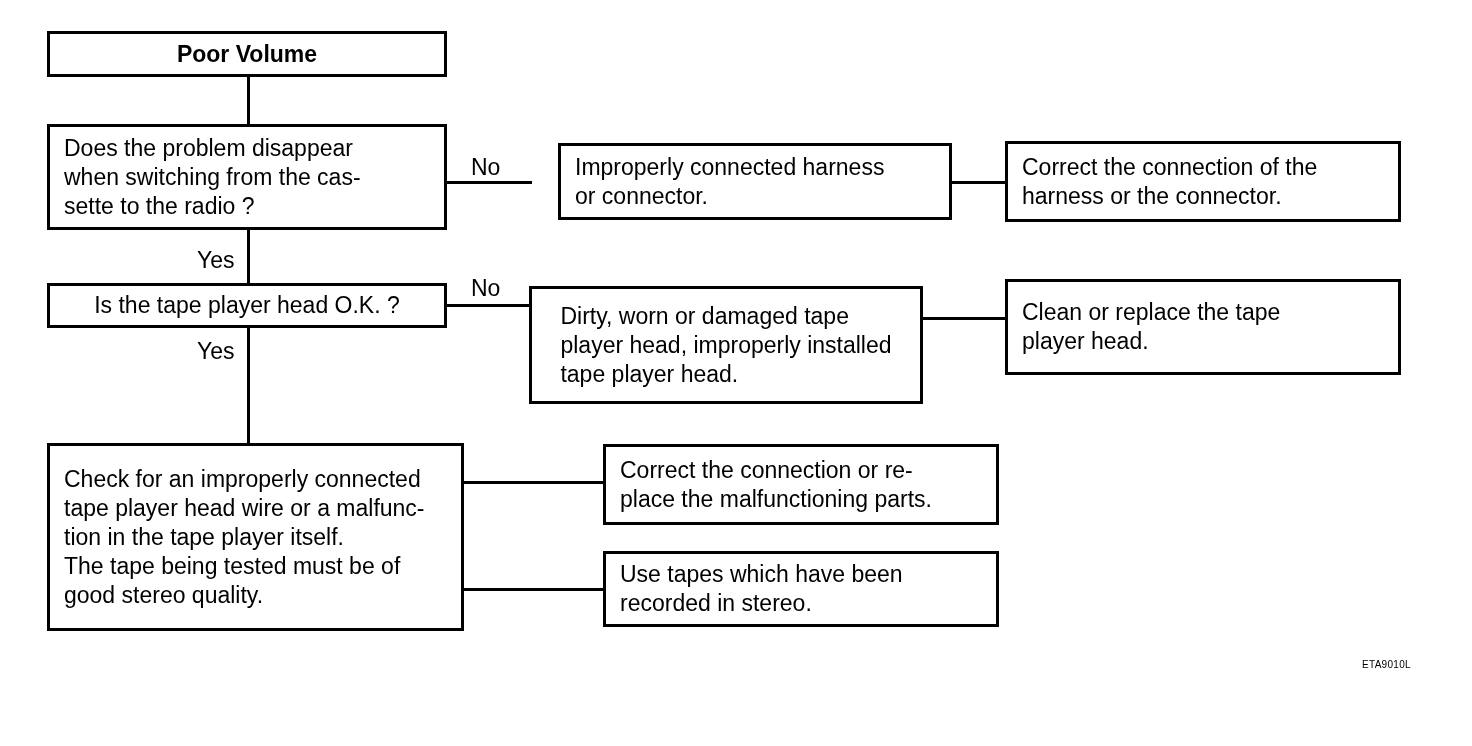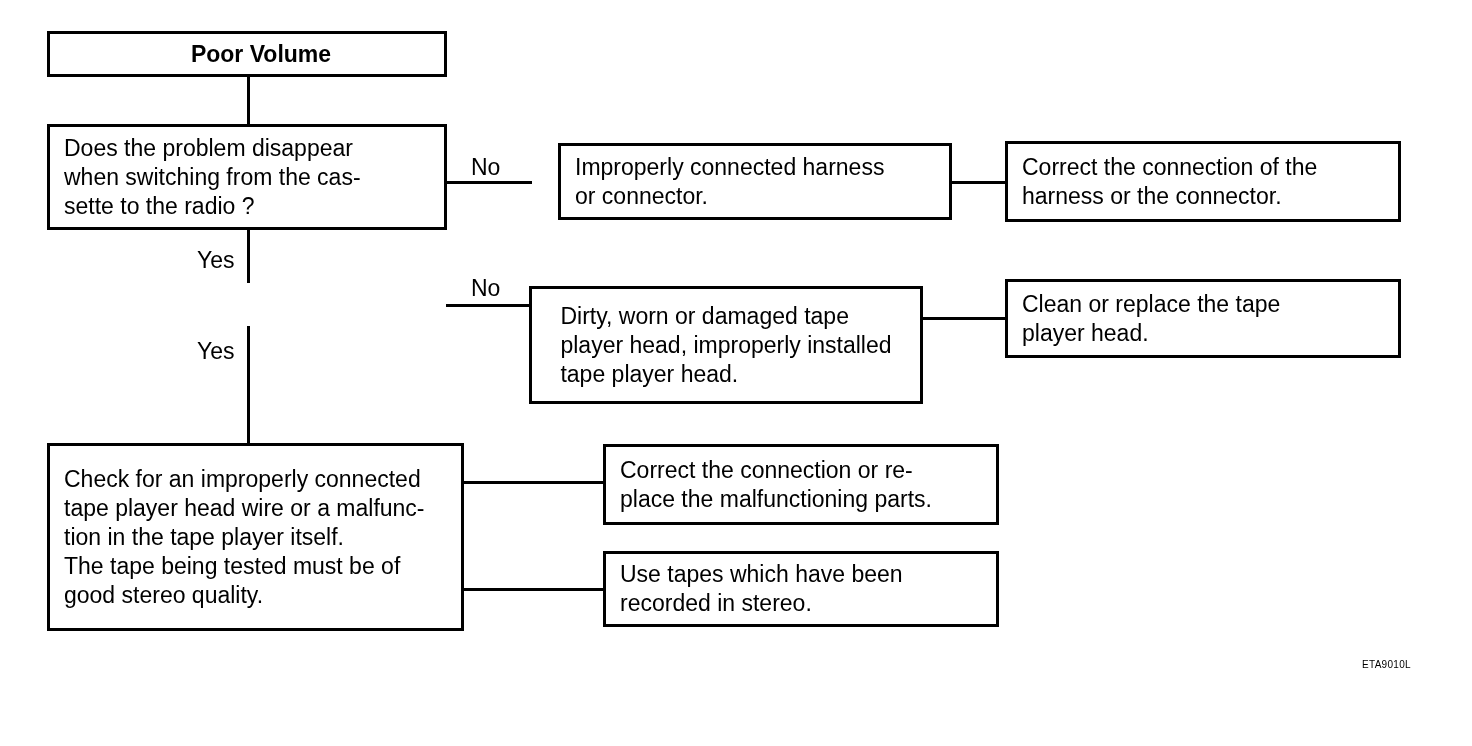--- a/index.html
+++ b/index.html
@@ -26,21 +26,21 @@
     display: flex;
     flex-direction: column;
     justify-content: center;
     z-index: 3;
   }
   .box .txt {
     padding: 0 14px;
     white-space: pre-line;
   }
   .box.center {
-    align-items: flex-start;
+    align-items: center;
     text-align: center;
   }
   .box.center .txt { text-align: center; }
   .box.title .txt {
     font-weight: bold;
     text-align: center;
     width: 100%;
   }
   .line-h {
     position: absolute;
@@ -108,28 +108,31 @@
   <div class="box" style="left:558px; top:143px; width:394px; height:77px;">
     <span class="txt">Improperly connected harness
 or connector.</span>
   </div>
 
   <div class="box" style="left:1005px; top:141px; width:396px; height:81px;">
     <span class="txt">Correct the connection of the
 harness or the connector.</span>
   </div>
 
+  <div class="box center" style="left:47px; top:283px; width:400px; height:45px;">
+    <span class="txt">Is the tape player head O.K. ?</span>
+  </div>
 
   <div class="box" style="left:529px; top:286px; width:394px; height:118px;align-items:center;">
     <span class="txt">Dirty, worn or damaged tape
 player head, improperly installed
 tape player head.</span>
   </div>
 
-  <div class="box" style="left:1005px; top:279px; width:396px; height:79px;">
+  <div class="box" style="left:1005px; top:279px; width:396px; height:96px;">
     <span class="txt">Clean or replace the tape
 player head.</span>
   </div>
 
   <div class="box" style="left:47px; top:443px; width:417px; height:188px;">
     <span class="txt">Check for an improperly connected
 tape player head wire or a malfunc-
 tion in the tape player itself.
 The tape being tested must be of
 good stereo quality.</span>

